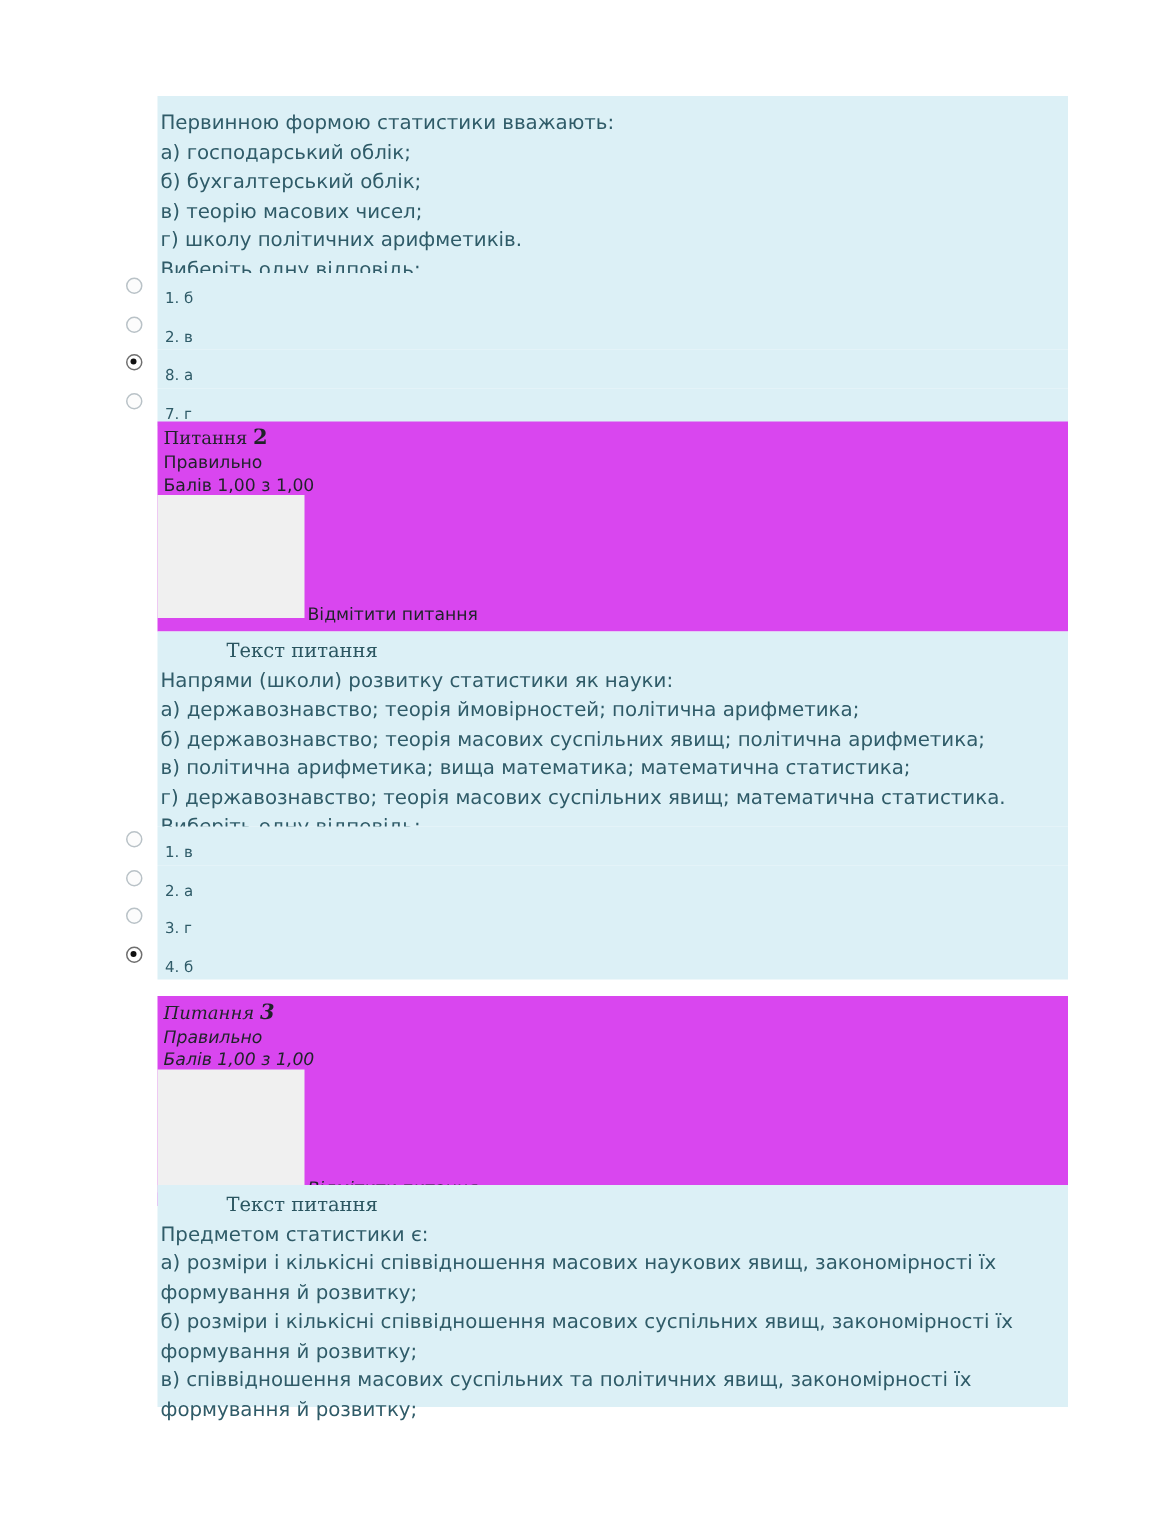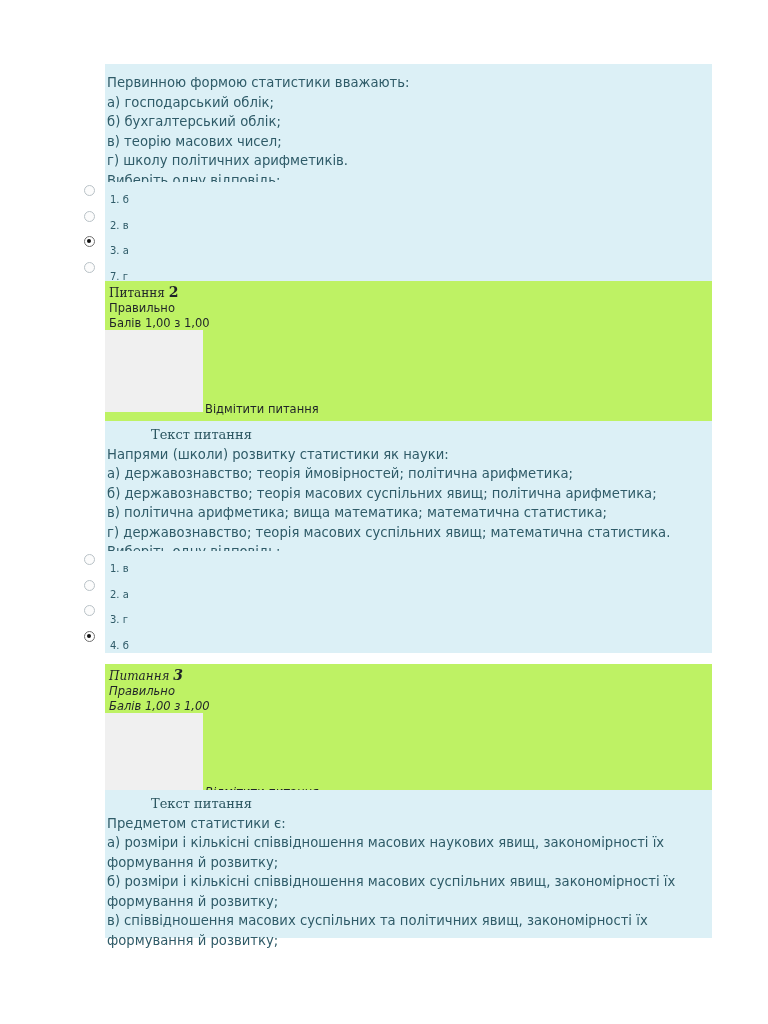--- a/index.html
+++ b/index.html
@@ -109,21 +109,21 @@
     font-size: 10px;
     line-height: 19.5px;
     white-space: nowrap;
   }
 
   
   .infopanel {
     position: absolute;
     left: 105px;
     width: 607px;
-    background: #bef264;
+    background: #d946ef;
     box-sizing: border-box;
   }
   .infopanel .inner-box {
     position: absolute;
     left: 0px;
     top: 49px;
     width: 98px;
     height: 82px;
     background: #f0f0f0;
   }
@@ -192,21 +192,21 @@
         <span class="radio"></span>
       </div>
       <div class="answer-strip"></div>
       <span class="answer-label">2. в</span>
     </div>
     <div class="answer-row">
       <div class="answer-hit">
         <span class="radio checked"></span>
       </div>
       <div class="answer-strip"></div>
-      <span class="answer-label">3. а</span>
+      <span class="answer-label">8. а</span>
     </div>
     <div class="answer-row">
       <div class="answer-hit">
         <span class="radio"></span>
       </div>
       <div class="answer-strip"></div>
       <span class="answer-label">7. г</span>
     </div>
   </div>
 

